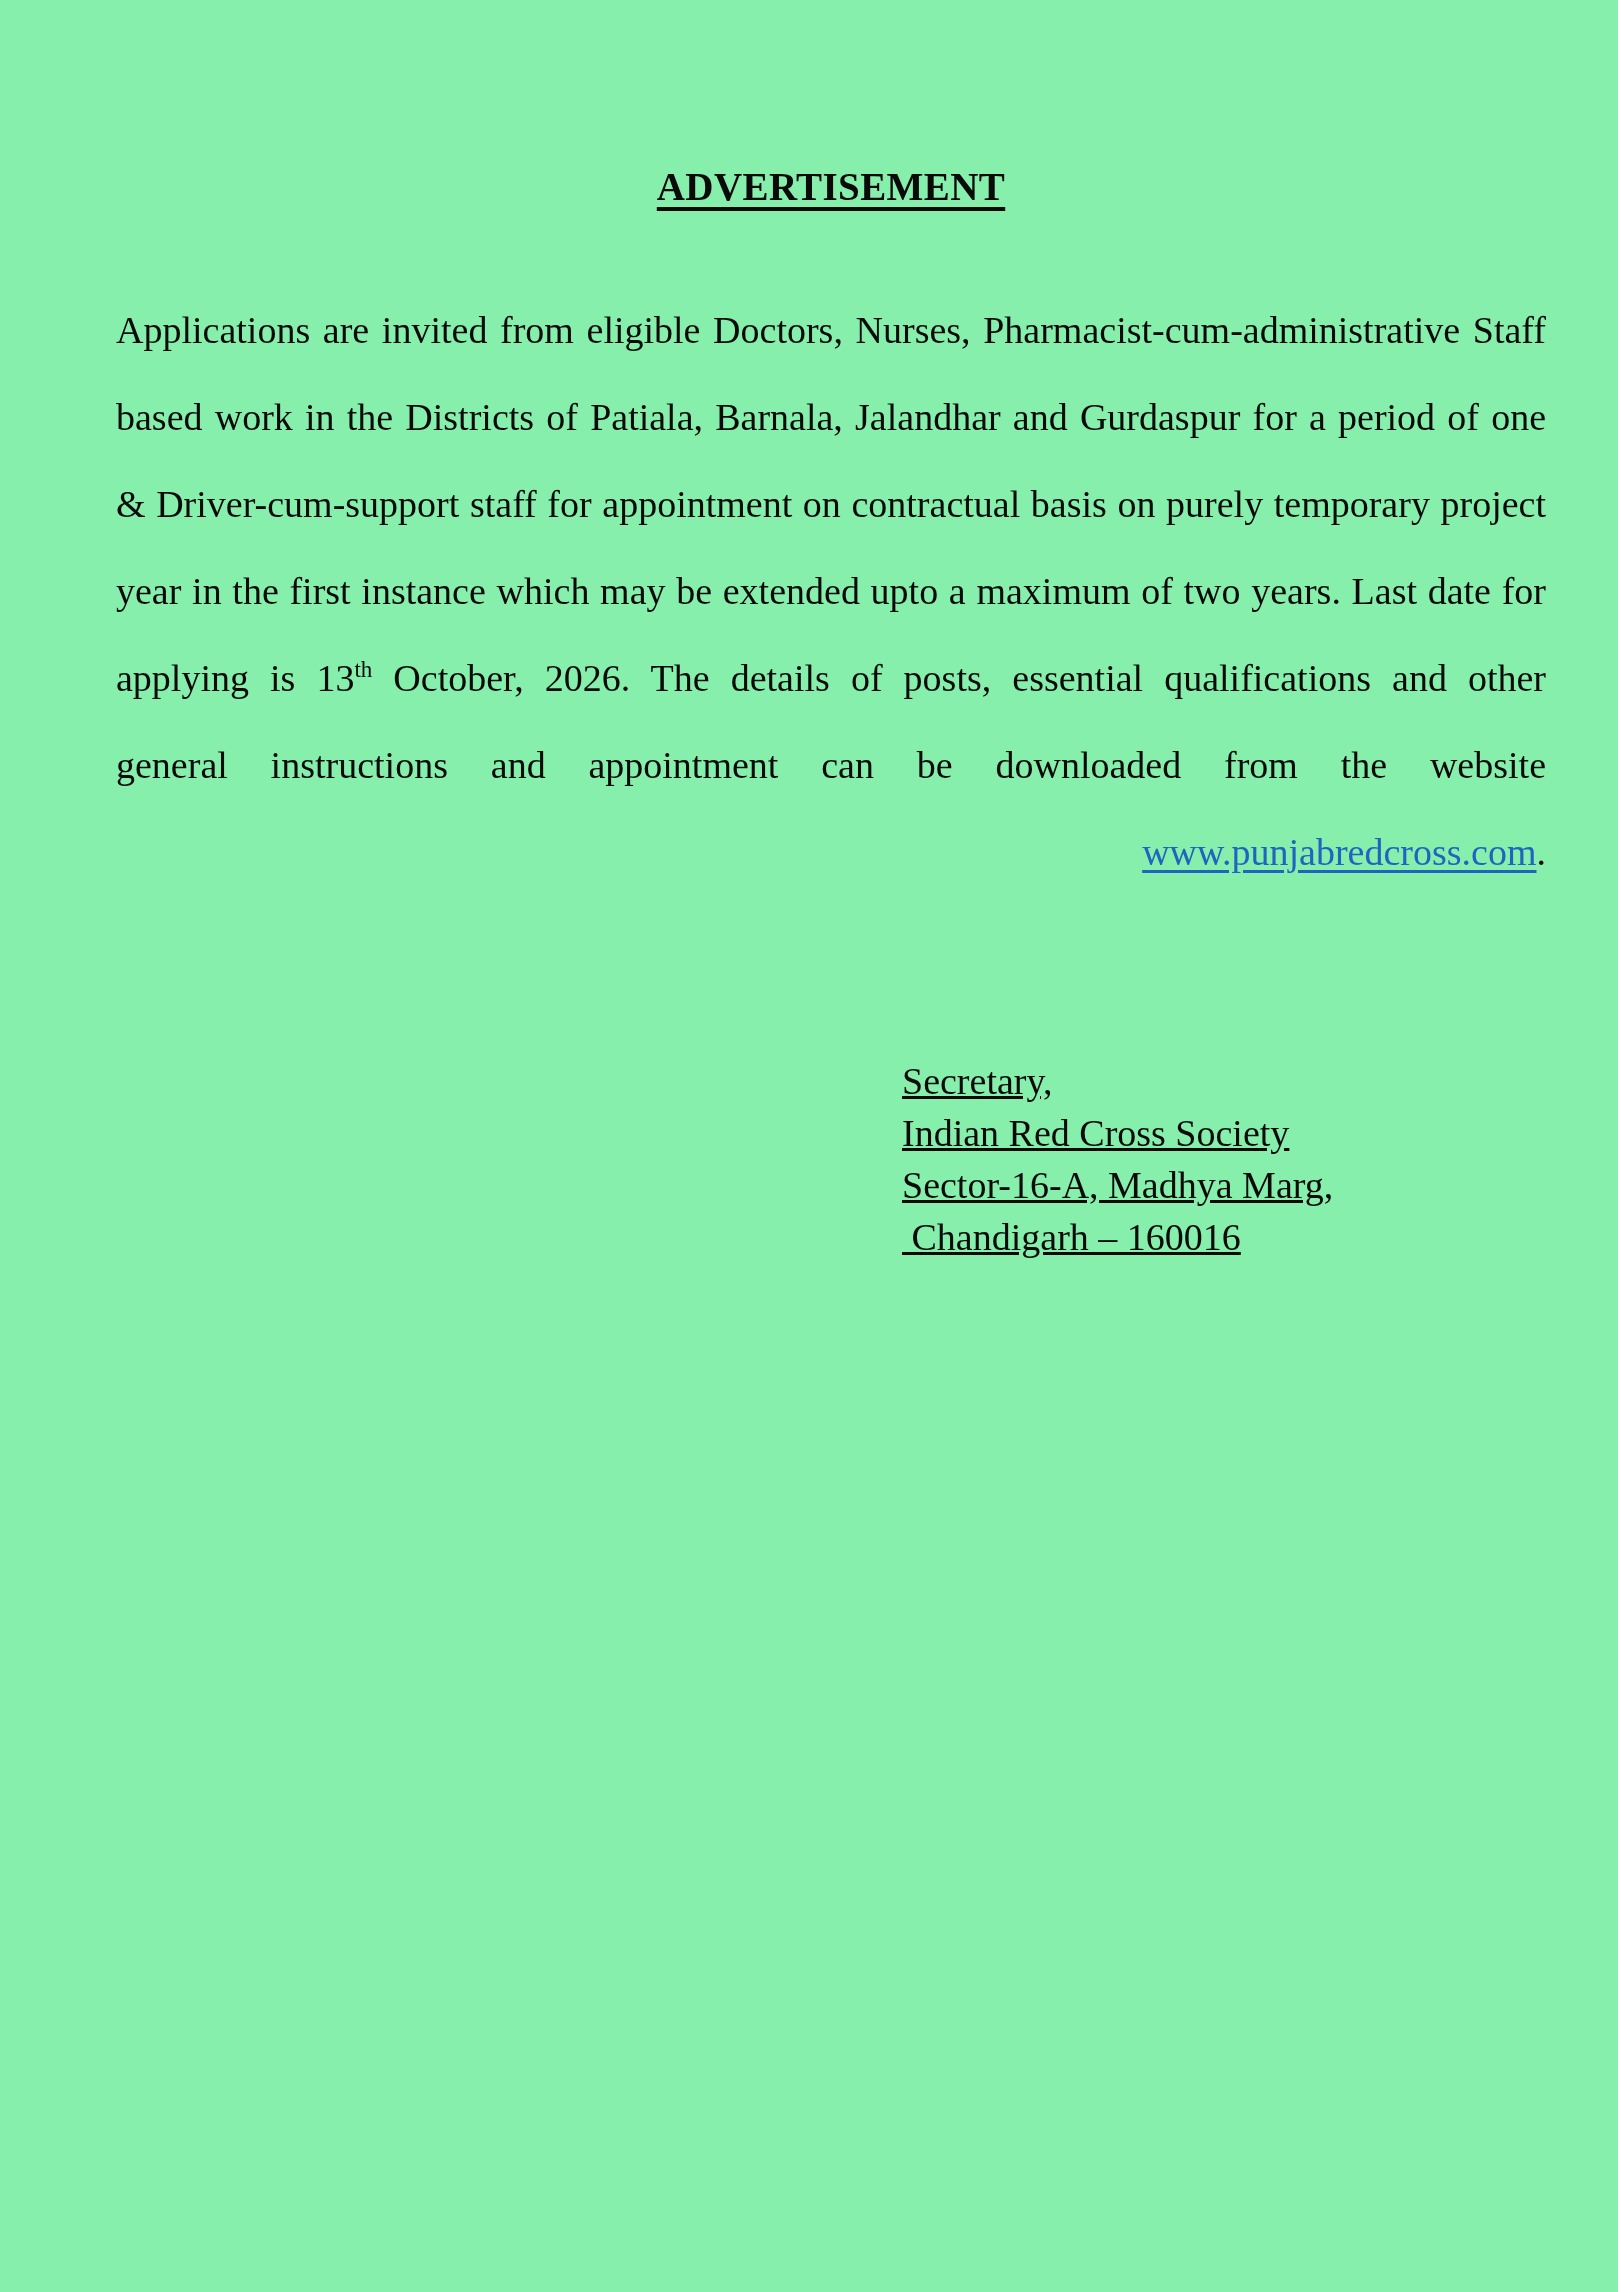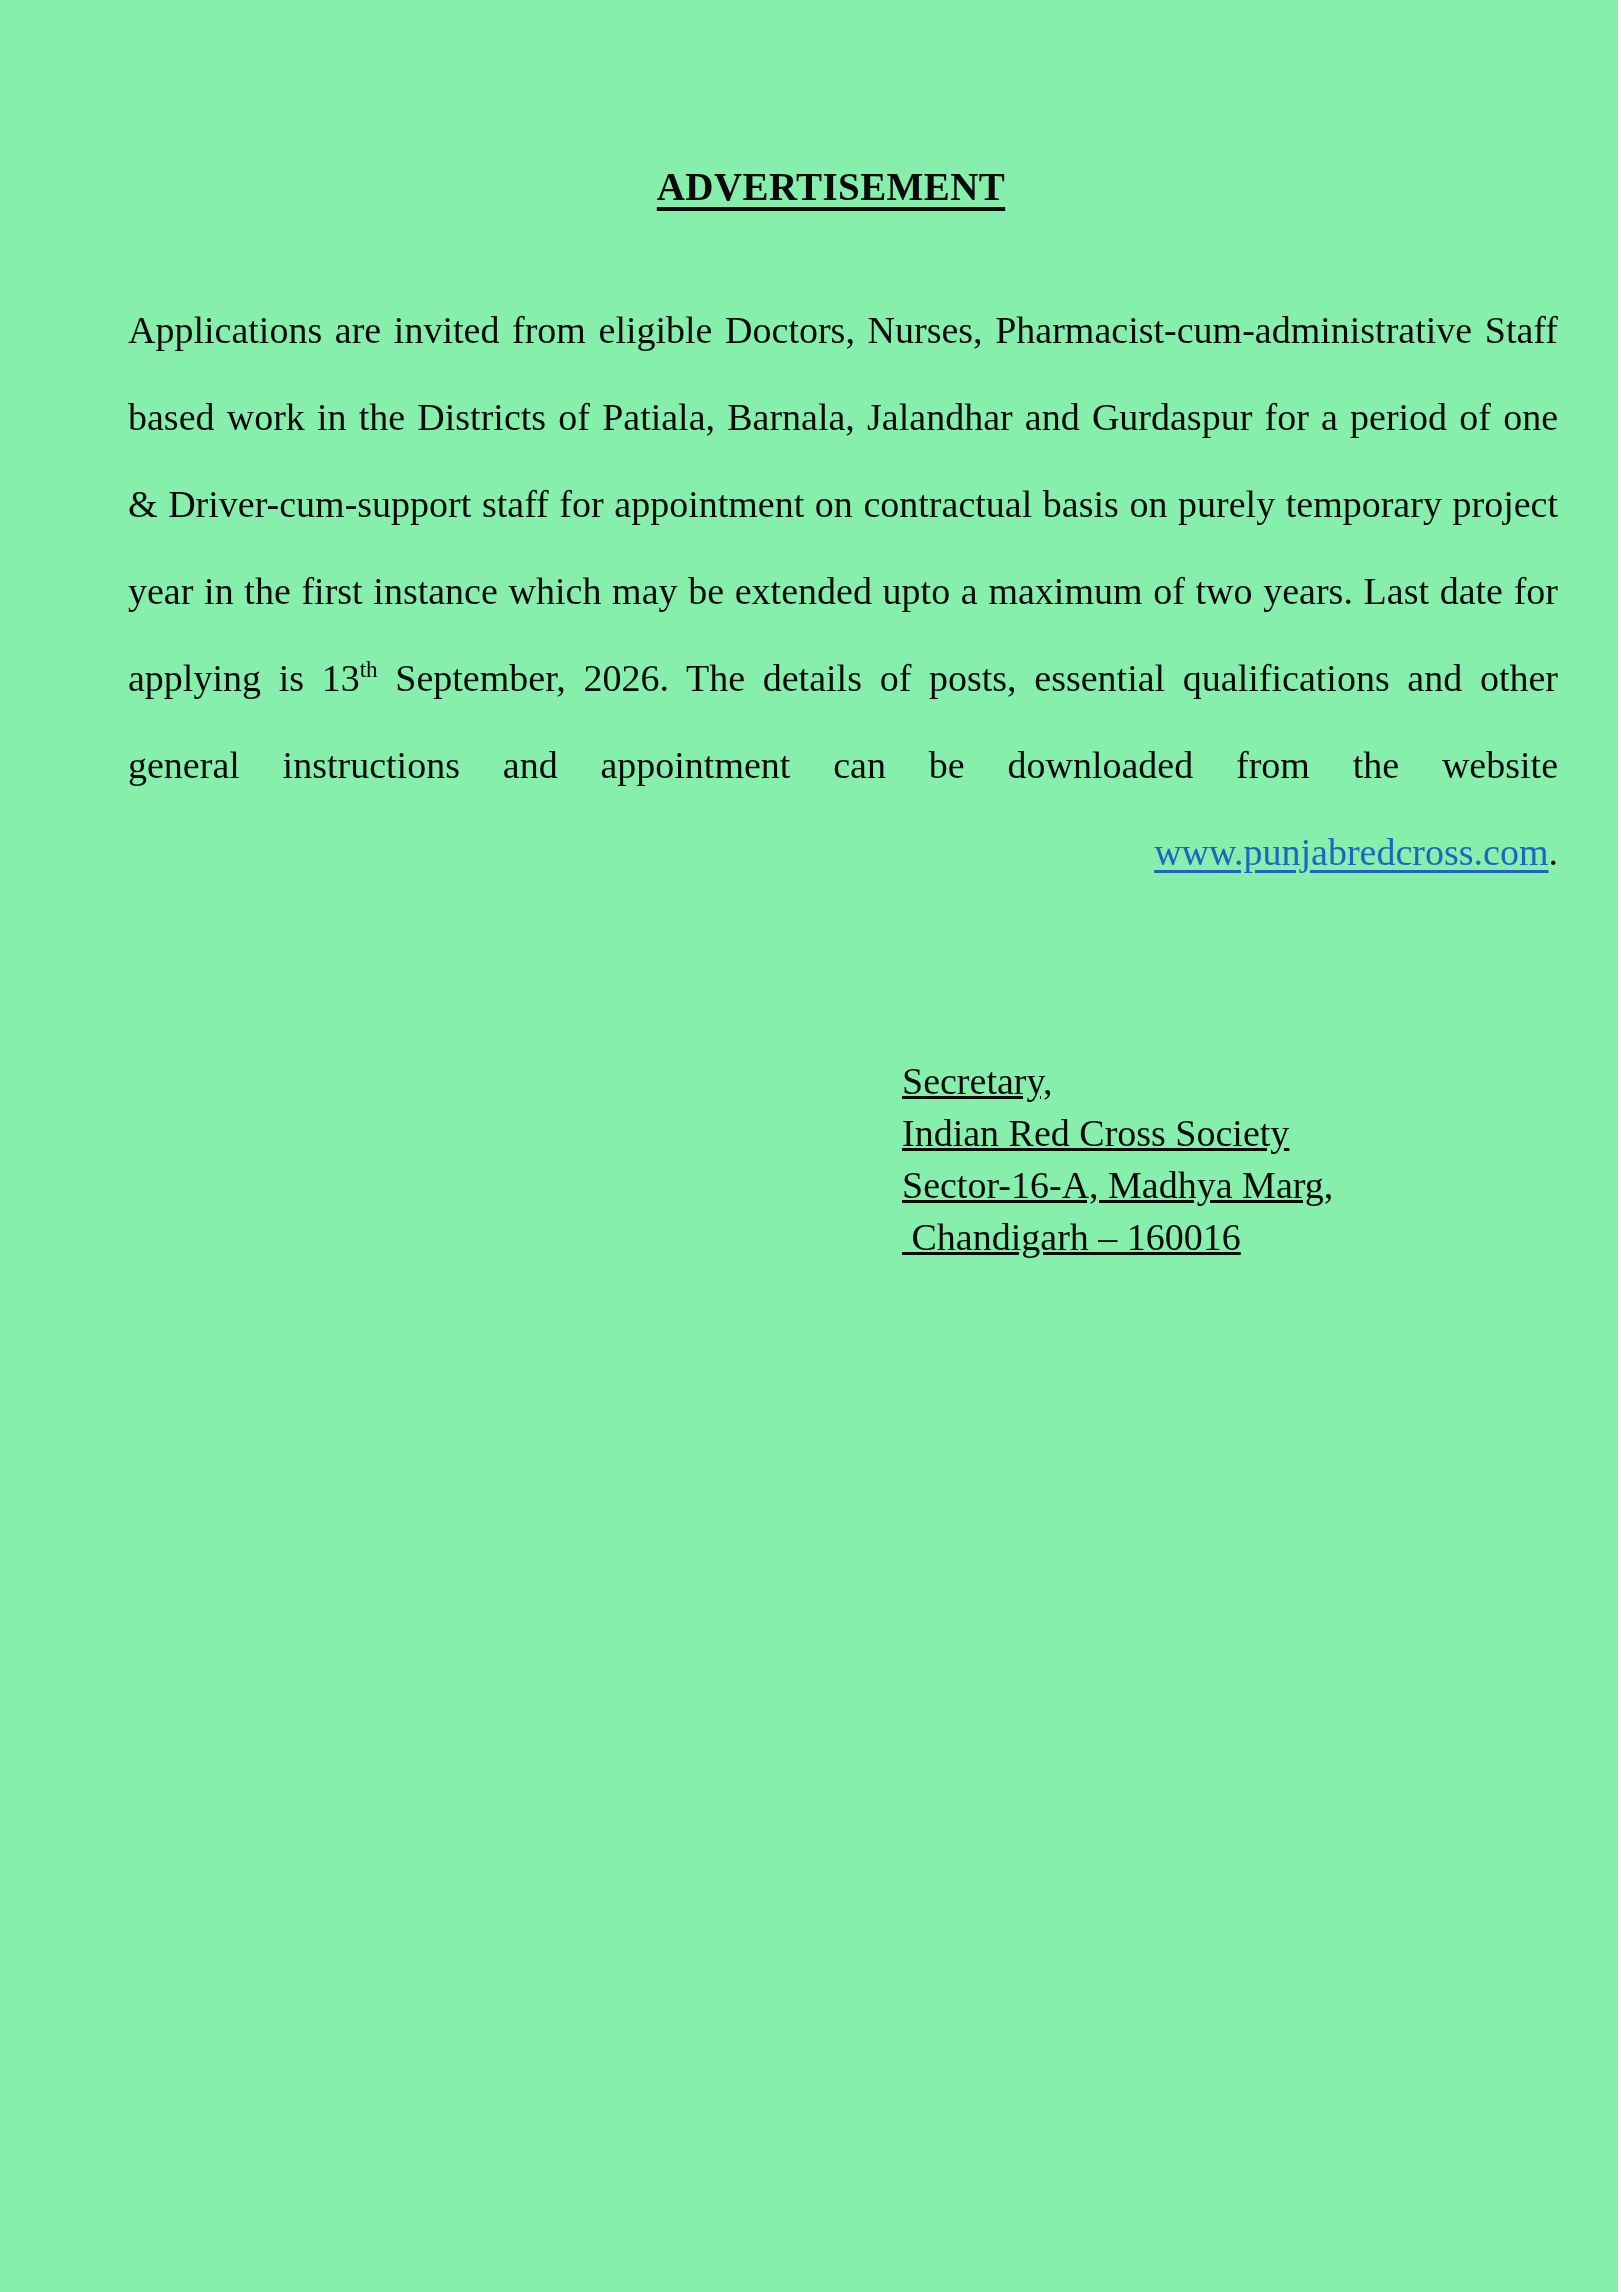--- a/index.html
+++ b/index.html
@@ -26,21 +26,21 @@
   .doc-title {
     font-size: 39px;
     font-weight: bold;
     letter-spacing: 0.4px;
     text-decoration: underline;
     text-decoration-thickness: 3.6px;
     text-underline-offset: 7.2px;
   }
   .body-paragraph {
     position: absolute;
-    left: 128px;
+    left: 116px;
     top: 287px;
     width: 1430px;
     font-size: 38px;
     line-height: 87px;
   }
   .just-line {
     text-align: justify;
     text-align-last: justify;
   }
   .last-line {
@@ -82,21 +82,21 @@
   <div class="doc-title-wrap">
     <span class="doc-title">ADVERTISEMENT</span>
   </div>
 
   <div class="body-paragraph">
     <div class="just-line">Applications are invited from eligible Doctors, Nurses, Pharmacist-cum-administrative Staff</div>
     <div class="just-line">based work in the Districts of Patiala, Barnala, Jalandhar and Gurdaspur for a period of one</div>
     <div class="just-line">&amp; Driver-cum-support staff for appointment on contractual basis on purely temporary project</div>
     <div class="just-line">year in the first instance which may be extended upto a maximum of two years. Last date for</div>
     <div class="just-line">
-      <span>applying is 13</span><sup class="ord">th</sup><span> September, 2026. The details of posts, essential qualifications and other</span>
+      <span>applying is 13</span><sup class="ord">th</sup><span> October, 2026. The details of posts, essential qualifications and other</span>
     </div>
     <div class="just-line">general instructions and appointment can be downloaded from the website</div>
     <div class="last-line">
       <span class="website-link" style="color: rgb(33, 99, 193);">www.punjabredcross.com</span><span class="link-suffix">.</span>
     </div>
   </div>
 
   <div class="signature-block">
     <div class="sig-line">Secretary,</div>
     <div class="sig-line">Indian Red Cross Society</div>

